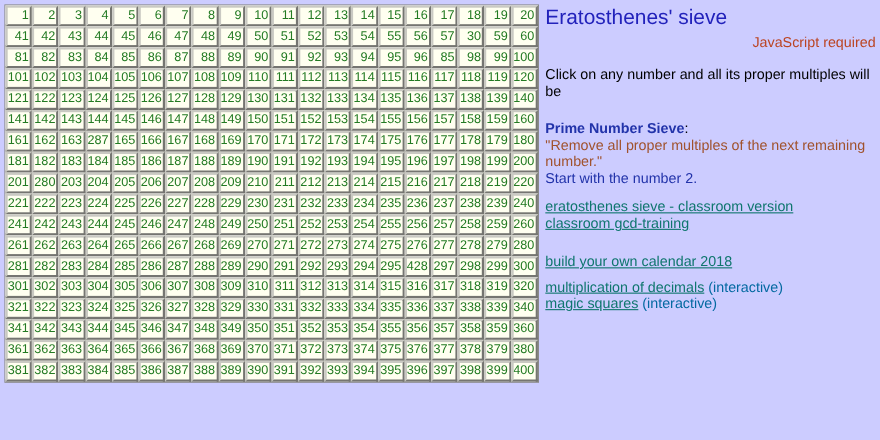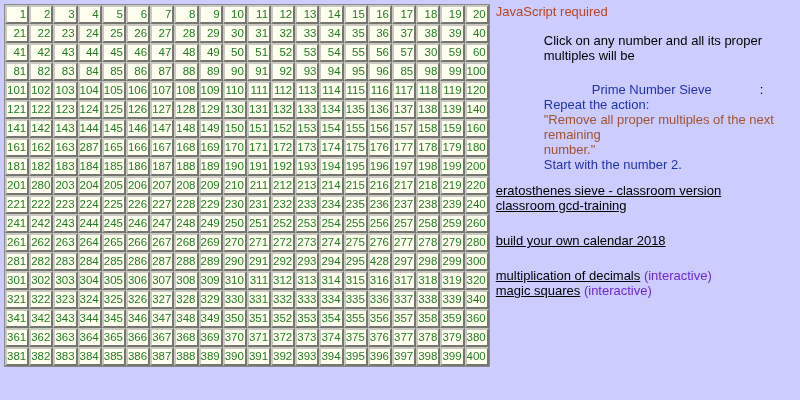--- a/index.html
+++ b/index.html
@@ -23,36 +23,36 @@
     color:#227a22;
     font-size:11.5px;line-height:15px;
     text-align:right;padding:0 1px 0 0;
     white-space:nowrap;overflow:hidden;
     cursor:pointer;
   }
 
   
   .panel{margin-left:6px;width:302px;color:#000;}
   .title{font-size:19px;color:#2222bb;margin:2px 0 3px;}
-  .js-req{font-size:13px;color:#bb4422;margin:0 0 14px;}
+  .js-req{font-size:13px;color:#bb4422;margin:0 0 14px;text-align:right;}
   .para{font-size:13px;line-height:15px;}
-  .para span{display:block;margin-left:48px;}
+  .para span{display:block;}
   .intro{margin:0 0 19px;}
   .sieve-block{margin:0 0 11px;}
-  .heading-line .hd{display:inline;font-weight:normal;color:#2233aa;}
+  .heading-line .hd{display:inline;font-weight:bold;color:#2233aa;}
   .heading-line .hd-colon{display:inline;color:#000;}
   .blue-line{color:#2233aa;}
   .quote-line{color:#a0522d;}
   .note{margin:0 0 28px;}
   .link-group{font-size:13px;line-height:15px;}
   .lg1{margin:0 0 20px;}
-  .lg2{margin:0 0 20px;}
+  .lg2{margin:0 0 8px;}
   .lg3{margin:0 0 12px;}
-  a.lnk{color:#000000;text-decoration:underline;cursor:pointer;}
-  .suffix{color:#6d28d9;}
+  a.lnk{color:#0f766e;text-decoration:underline;cursor:pointer;}
+  .suffix{color:#0369a1;}
 </style>
 </head>
 <body>
 
 <div class="layout">
 
   <table class="sieve">
     <tbody>
         <tr>
           <td>1</td>
@@ -70,42 +70,20 @@
           <td>13</td>
           <td>14</td>
           <td>15</td>
           <td>16</td>
           <td>17</td>
           <td>18</td>
           <td>19</td>
           <td>20</td>
         </tr>
         <tr>
-          <td>21</td>
-          <td>22</td>
-          <td>23</td>
-          <td>24</td>
-          <td>25</td>
-          <td>26</td>
-          <td>27</td>
-          <td>28</td>
-          <td>29</td>
-          <td>30</td>
-          <td>31</td>
-          <td>32</td>
-          <td>33</td>
-          <td>34</td>
-          <td>35</td>
-          <td>36</td>
-          <td>37</td>
-          <td>38</td>
-          <td>39</td>
-          <td>40</td>
-        </tr>
-        <tr>
           <td>41</td>
           <td>42</td>
           <td>43</td>
           <td>44</td>
           <td>45</td>
           <td>46</td>
           <td>47</td>
           <td>48</td>
           <td>49</td>
           <td>50</td>
@@ -469,29 +447,29 @@
           <td>396</td>
           <td>397</td>
           <td>398</td>
           <td>399</td>
           <td>400</td>
         </tr>
       </tbody>
   </table>
 
   <div class="panel">
+    <div class="title">Eratosthenes' sieve</div>
     <div class="js-req">JavaScript required</div>
 
     <div class="para intro">
       <span>Click on any number and all its proper multiples will be</span>
     </div>
 
     <div class="para sieve-block">
       <span class="heading-line"><span class="hd">Prime Number Sieve</span><span class="hd-colon">:</span></span>
-      <span class="blue-line">Repeat the action:</span>
       <span class="quote-line">"Remove all proper multiples of the next remaining</span>
       <span class="quote-line">number."</span>
       <span class="blue-line">Start with the number 2.</span>
     </div>
 
 
     <div class="link-group lg1">
         <div><a href="#" class="lnk">eratosthenes sieve - classroom version</a></div>
         <div><a href="#" class="lnk">classroom gcd-training</a></div>
       </div>

